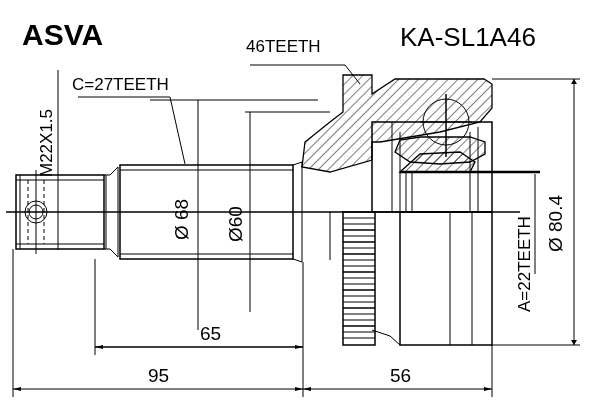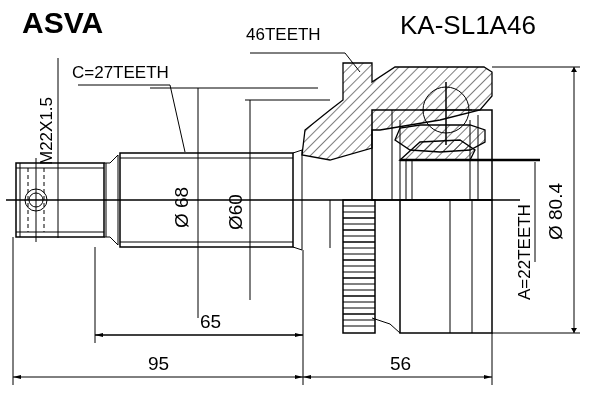--- a/index.html
+++ b/index.html
@@ -1,17 +1,17 @@
 <!DOCTYPE html>
 <html><head>
   <meta charset="utf-8">
   <style>
     html, body { margin: 0; padding: 0; background: #ffffff; }
     body { width: 600px; height: 400px; overflow: hidden; position: relative; }
-    .canvas { position: absolute; left: 0; top: 0; width: 600px; height: 316px; }
+    .canvas { position: absolute; left: 0; top: 12px; width: 600px; height: 316px; }
     svg text { font-family: "Liberation Sans", sans-serif; fill: #000; }
     .brand { font-weight: bold; font-size: 30px; }
     .part { font-size: 26px; }
     .lbl { font-size: 17px; }
     .dim { font-size: 19px; }
     .thin { stroke: #000; stroke-width: 1; fill: none; }
     .med { stroke: #000; stroke-width: 1.5; fill: none; }
     .thick { stroke: #000; stroke-width: 2.5; fill: none; }
     .hatch { fill: url(#hatch); stroke: #000; stroke-width: 1.3; }
   </style>

